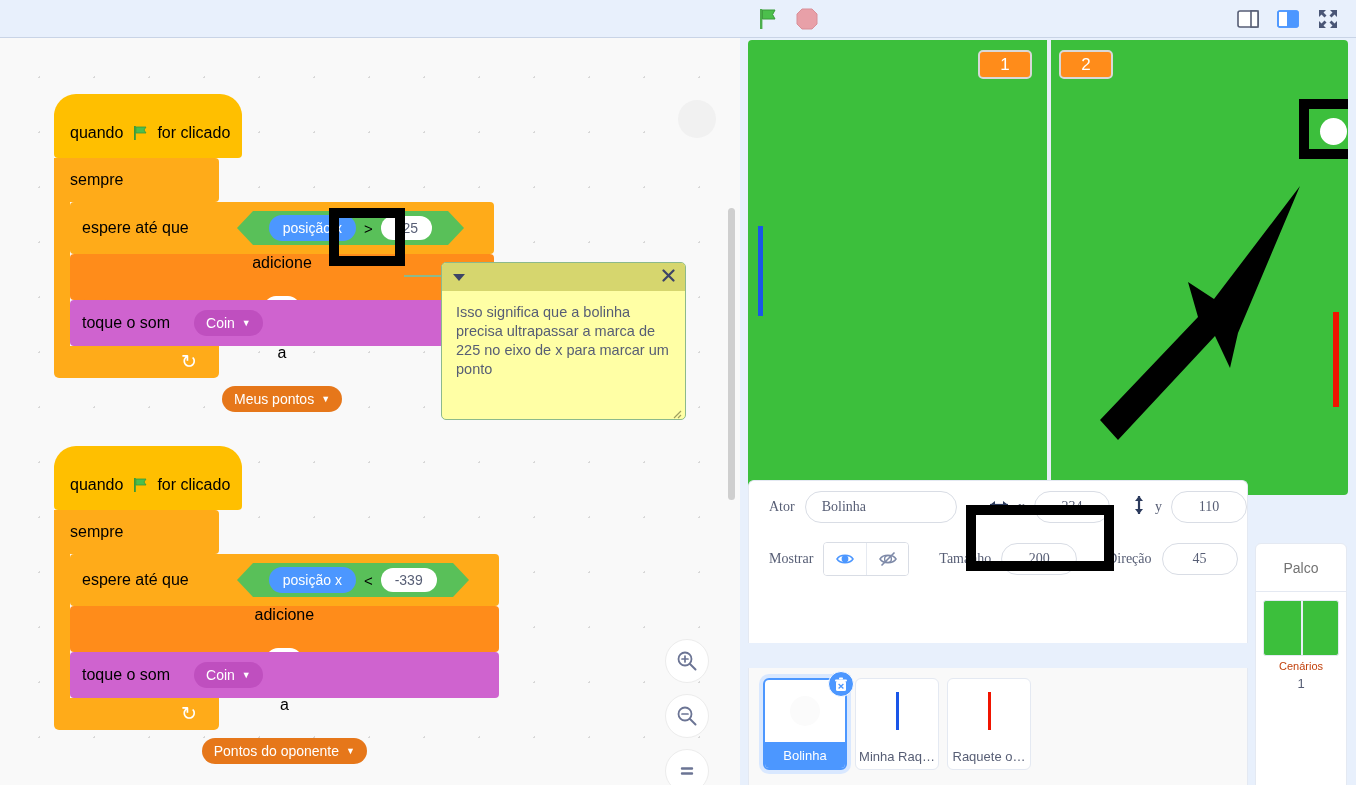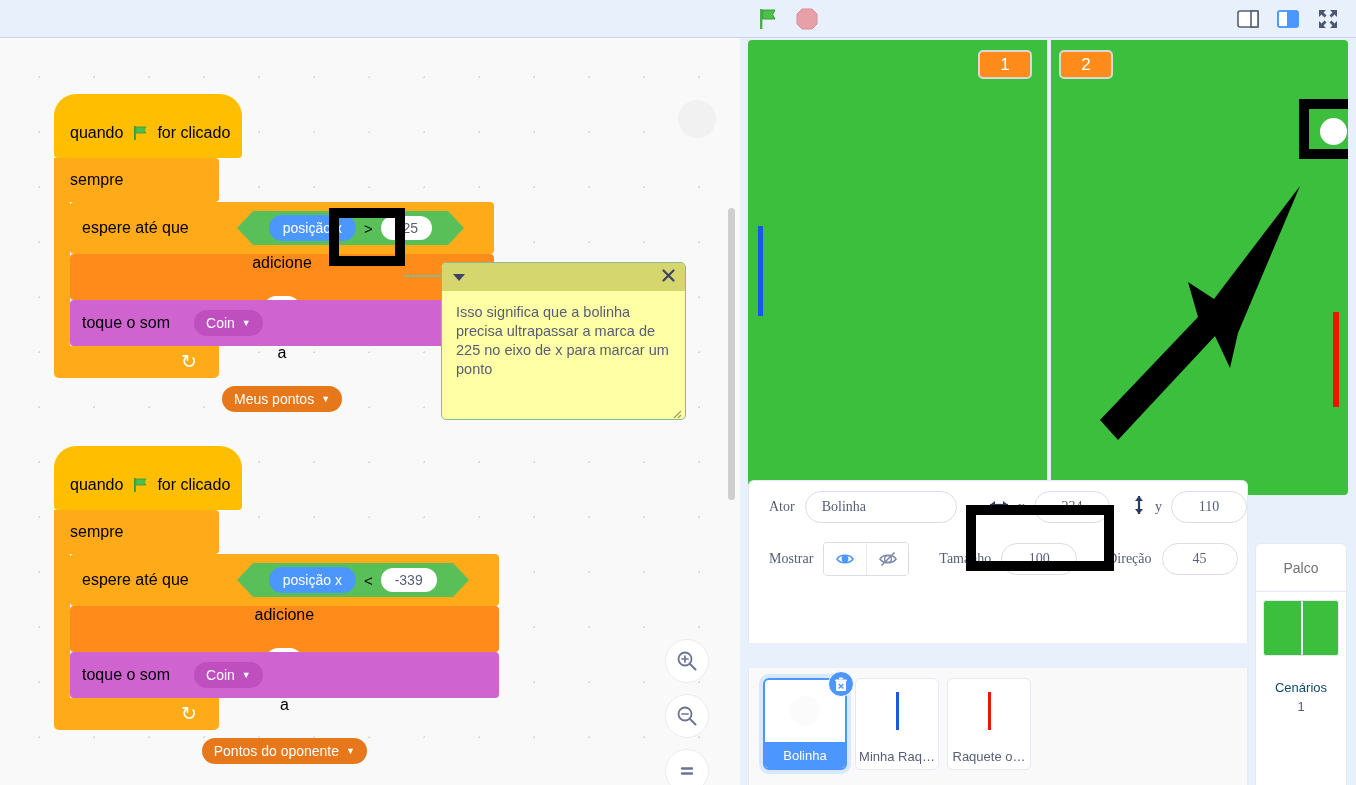--- a/index.html
+++ b/index.html
@@ -264,21 +264,21 @@
   }
   .sp-thumb {
     width: 76px; height: 56px; margin-top: 8px;
     border: 1px solid #e4e9f2; border-radius: 3px;
     background: #3cbf3c; position: relative; overflow: hidden;
   }
   .sp-thumb .net2 {
     position: absolute; left: 37px; top: 0; width: 2px; height: 100%;
     background: #e8eef8;
   }
-  .sp-sub { font-size: 13px; color: #0c4a6e; margin-top: 24px; }
+  .sp-sub { font-size: 11px; color: #c2410c; margin-top: 4px; }
   .sp-count { font-size: 13px; color: #575e75; margin-top: 4px; }
 </style>
 </head>
 <body>
 
 <div class="app">
 
   <div class="topbar">
     <div class="green-flag">
       <svg width="30" height="30" viewBox="0 0 30 30">
@@ -552,21 +552,21 @@
           <span class="toggle-btn">
             <svg width="18" height="18" viewBox="0 0 18 18">
               <path d="M1 9 C4 4, 14 4, 17 9 C14 14, 4 14, 1 9 Z" fill="none" stroke="#7e8aa8" stroke-width="1.5"></path>
               <circle cx="9" cy="9" r="3.4" fill="none" stroke="#7e8aa8" stroke-width="1.4"></circle>
               <path d="M2.5 15.5 L15.5 2.5" stroke="#7e8aa8" stroke-width="1.6"></path>
             </svg>
           </span>
         </span>
 
         <span class="si-label" style="margin-left:30px;">Tamanho</span>
-        <span class="pill pill-md">100</span>
+        <span class="pill pill-md">200</span>
 
         <span class="si-label" style="margin-left:30px;">Direção</span>
         <span class="pill pill-md">45</span>
       </div>
     </div>
 
     <div class="hl-rect" style="left:226px; top:467px; width:148px; height:66px;"></div>
 
     <div class="sprite-list">
       <div class="sprite-card selected">

